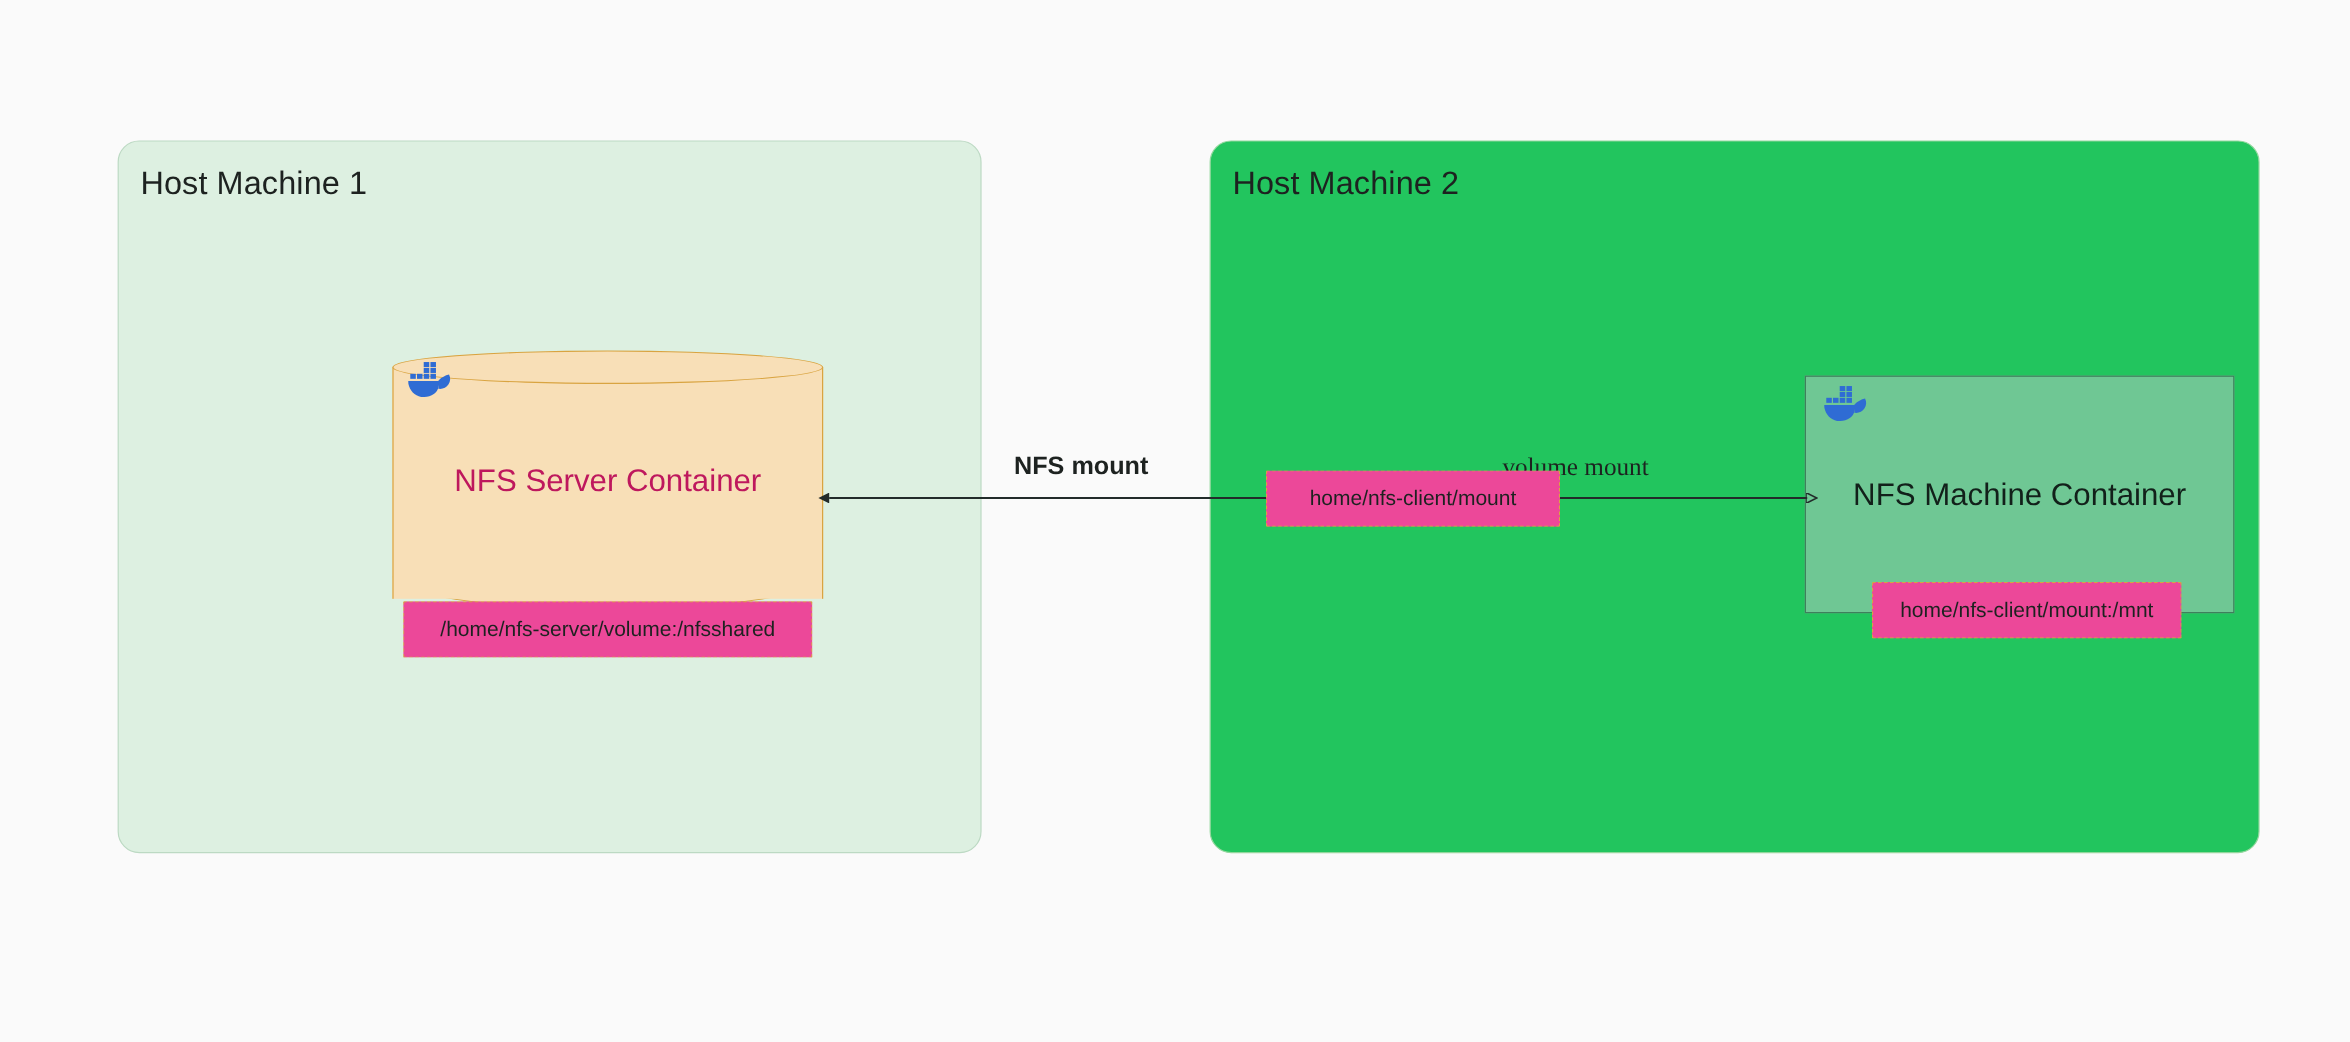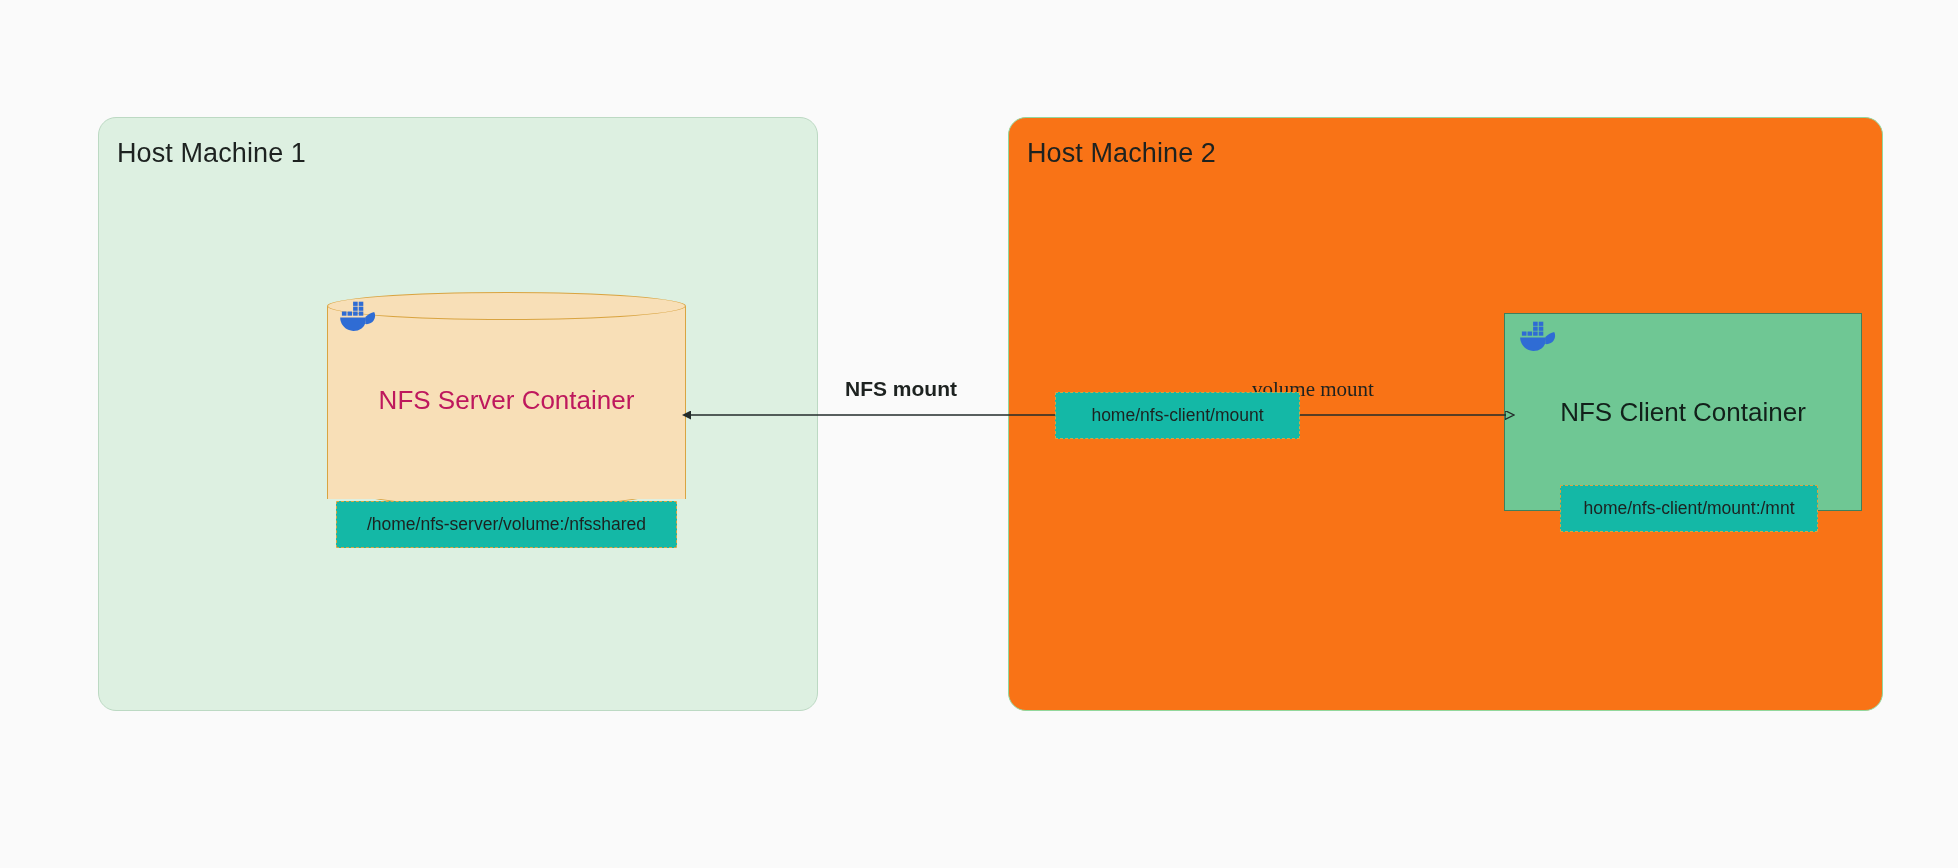--- a/index.html
+++ b/index.html
@@ -32,21 +32,21 @@
     width: 720px;
     height: 594px;
     background: #ddf0e1;
     border: 1px solid #bcd9c3;
   }
   #host-2 {
     left: 1008px;
     top: 117px;
     width: 875px;
     height: 594px;
-    background: #f97316;
+    background: #22c55e;
     border: 1px solid #92d79c;
   }
   .host-title {
     position: absolute;
     left: 18px;
     top: 20px;
     font-size: 27px;
     color: #1d2220;
     letter-spacing: 0.1px;
     white-space: nowrap;
@@ -140,21 +140,21 @@
     width: 44px;
     height: 36px;
     z-index: 4;
   }
   #docker-server { left: 338px; top: 300px; }
   #docker-client { left: 1518px; top: 320px; }
 
   
   .note {
     position: absolute;
-    background: #14b8a6;
+    background: #ec4899;
     border: 1.6px dashed #d9a441;
     box-sizing: border-box;
     display: flex;
     align-items: center;
     justify-content: center;
     font-size: 17.5px;
     color: #1d2220;
     white-space: nowrap;
     z-index: 6;
     border-radius: 1px;
@@ -251,21 +251,21 @@
       <path d="M2.2,17.4 h25.6 c0.6,4.6 -1.1,8.6 -4.3,11 c-2.4,1.8 -5.4,2.6 -8.4,2.5 c-5.8,-0.2 -10.5,-3.9 -12.2,-9.1 c-0.5,-1.4 -0.8,-2.9 -0.7,-4.4 z"></path>
       <path d="M27.4,17.0 c2.6,-2.5 5.6,-4.2 8.8,-4.9 c1.4,2.6 1.2,5.7 -0.4,8.2 c-1.9,2.9 -5.2,4.3 -8.6,3.7 c0.5,-2.3 0.6,-4.7 0.2,-7.0 z"></path>
     </g>
   </svg>
 
   <div class="note" id="note-server">/home/nfs-server/volume:/nfsshared</div>
 
   <div class="note" id="note-middle">home/nfs-client/mount</div>
 
   <div id="client-box">
-    <div id="client-label">NFS Client Container</div>
+    <div id="client-label">NFS Machine Container</div>
   </div>
 
   <svg class="docker-icon" id="docker-client" viewBox="0 0 44 36">
     <g fill="#2f6cd4">
       <rect x="9.5" y="11.5" width="4.6" height="4.2"></rect>
       <rect x="15.1" y="11.5" width="4.6" height="4.2"></rect>
       <rect x="20.7" y="11.5" width="4.6" height="4.2"></rect>
       <rect x="15.1" y="6.6" width="4.6" height="4.2"></rect>
       <rect x="20.7" y="6.6" width="4.6" height="4.2"></rect>
       <rect x="20.7" y="1.7" width="4.6" height="4.2"></rect>

